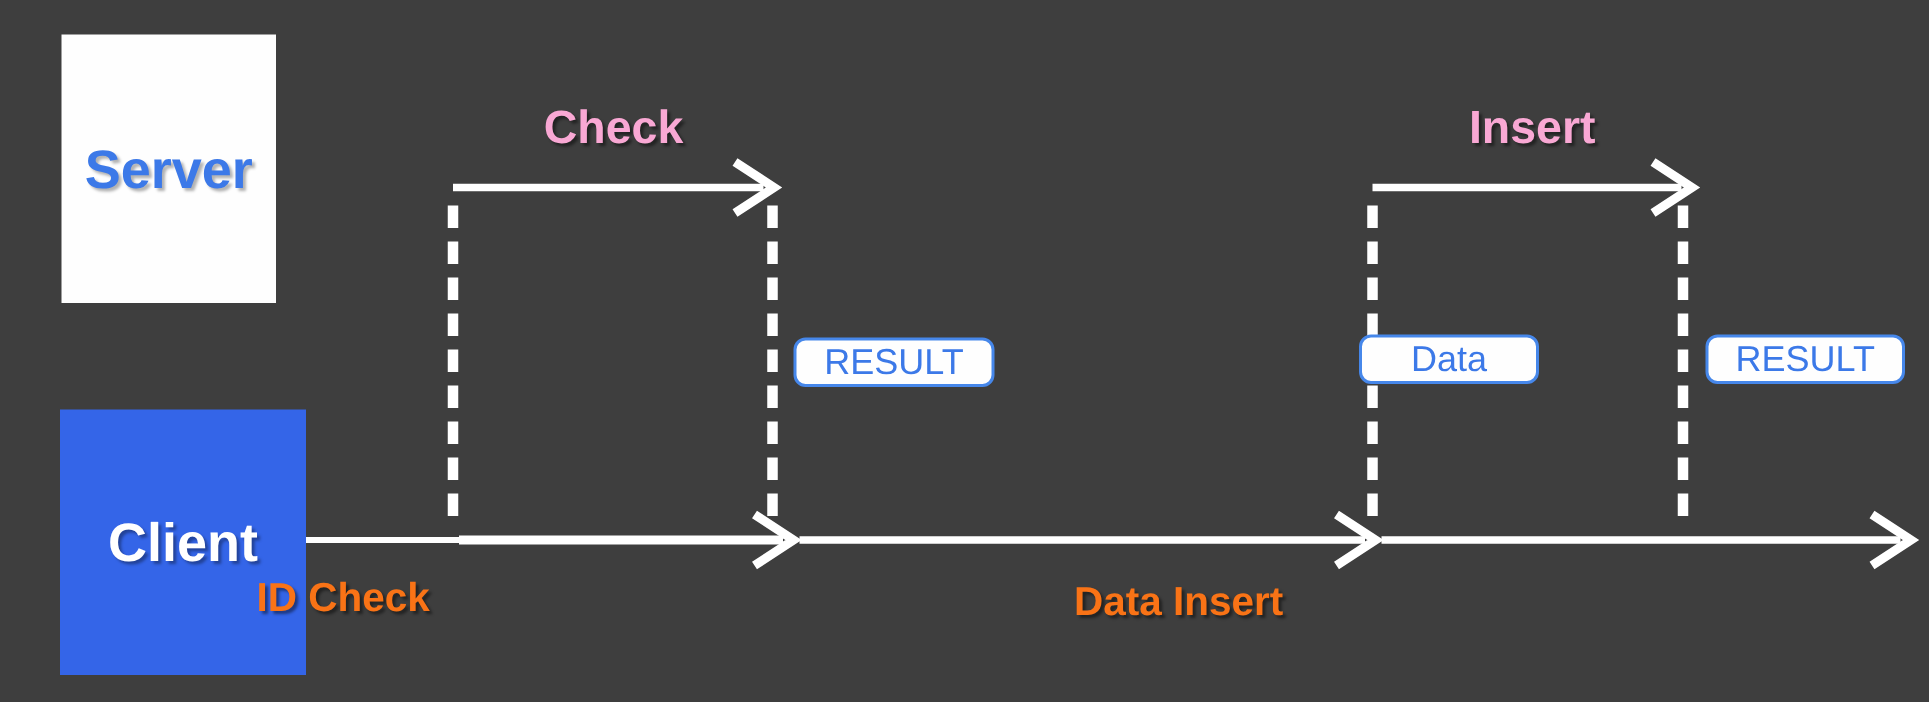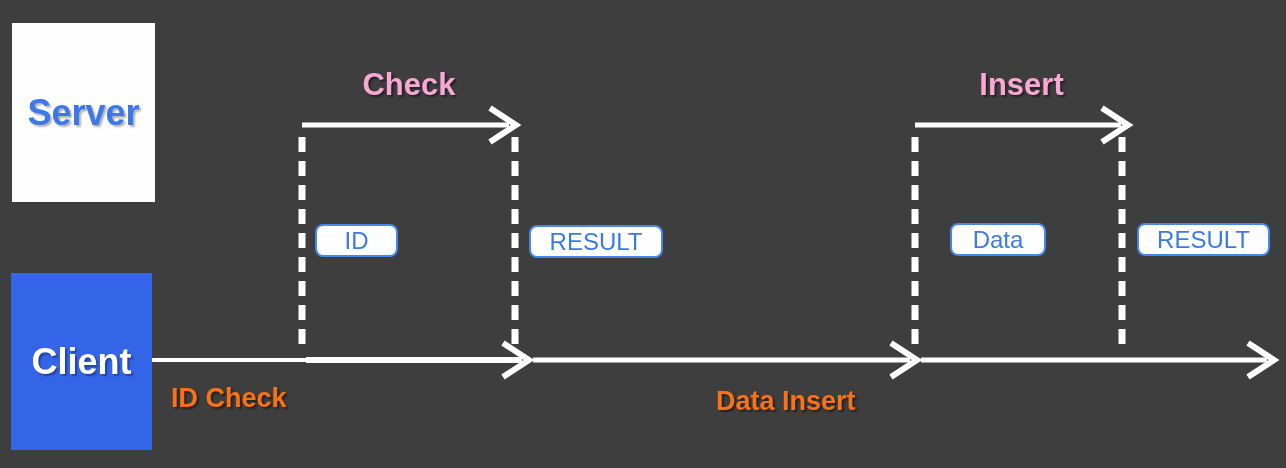--- a/index.html
+++ b/index.html
@@ -32,31 +32,32 @@
   .dashed { stroke-width: 7; stroke-dasharray: 15 9; }
   .head { stroke-width: 6; stroke-linecap: butt; stroke-linejoin: miter; }
 
   .actor-box {
     position: absolute;
     display: flex;
     align-items: center;
     justify-content: center;
     font-weight: bold;
     font-size: 36px;
+    margin-left: 29px;
   }
   .server-box {
     left: 12px; top: 23px;
     width: 143px; height: 179px;
     background: var(--box-white, #fefefe);
     color: var(--text-blue, #3c79e8);
     text-shadow: 2px 2px 2px rgba(0,0,0,0.30);
   }
   .client-box {
     left: 11px; top: 273px;
-    width: 141px; height: 177px;
+    width: 164px; height: 177px;
     background: var(--client-blue, #3465e8);
     color: #ffffff;
     text-shadow: 2px 2px 2px rgba(0,0,0,0.35);
   }
   .phase-title {
     position: absolute;
     top: 67px;
     text-align: center;
     color: #f9a8d4;
     font-weight: bold;
@@ -73,21 +74,21 @@
     justify-content: center;
     background: var(--box-white, #fefefe);
     border: 2px solid var(--border-blue, #4687ea);
     border-radius: 8px;
     color: var(--text-blue, #3c79e8);
     font-size: 24px;
     height: 33px;
   }
   .msg-id      { left: 315px;  top: 224px; width: 83px; }
   .msg-result1 { left: 529px;  top: 225px; width: 134px; }
-  .msg-data    { left: 950px;  top: 223px; width: 96px; }
+  .msg-data    { left: 906px;  top: 223px; width: 120px; }
   .msg-result2 { left: 1137px; top: 223px; width: 133px; }
 
   .flow-label {
     position: absolute;
     color: #f97316;
     font-weight: bold;
     font-size: 27px;
     text-shadow: 2px 2px 2px rgba(0,0,0,0.45);
   }
   .flow-id-check    { left: 171px; top: 383px; }
@@ -136,23 +137,20 @@
   <div class="actor-box server-box">
     <span>Server</span>
   </div>
   <div class="actor-box client-box">
     <span>Client</span>
   </div>
 
   <div class="phase-title check">Check</div>
   <div class="phase-title insert">Insert</div>
 
-  <div class="msg-box msg-id">
-    <span>ID</span>
-  </div>
   <div class="msg-box msg-result1">
     <span>RESULT</span>
   </div>
   <div class="msg-box msg-data">
     <span>Data</span>
   </div>
   <div class="msg-box msg-result2">
     <span>RESULT</span>
   </div>
 

